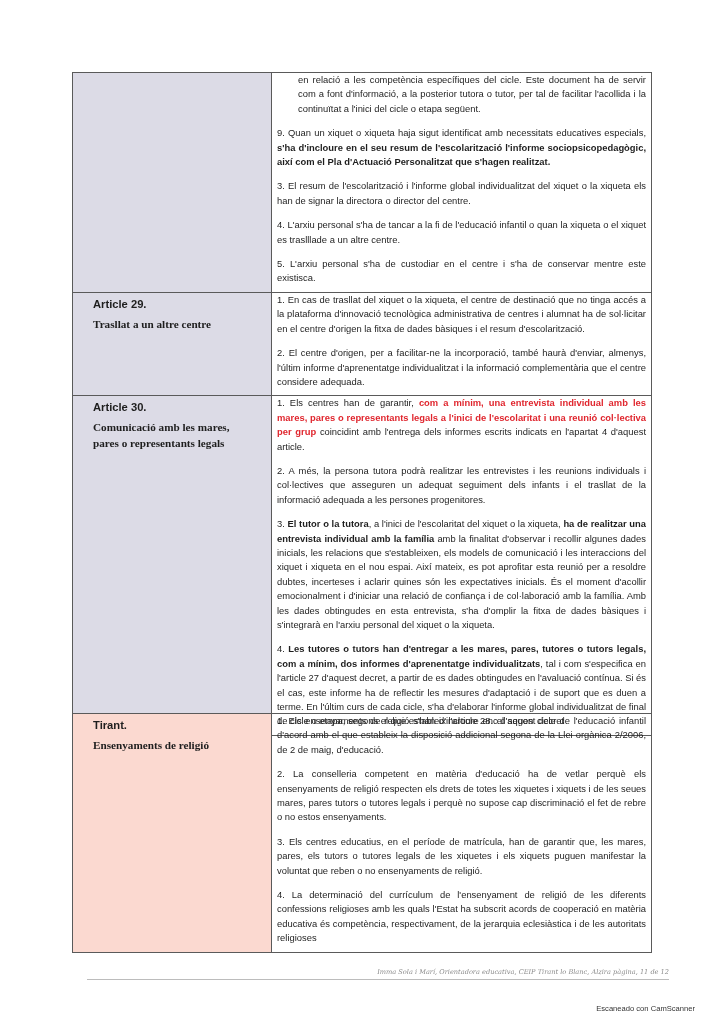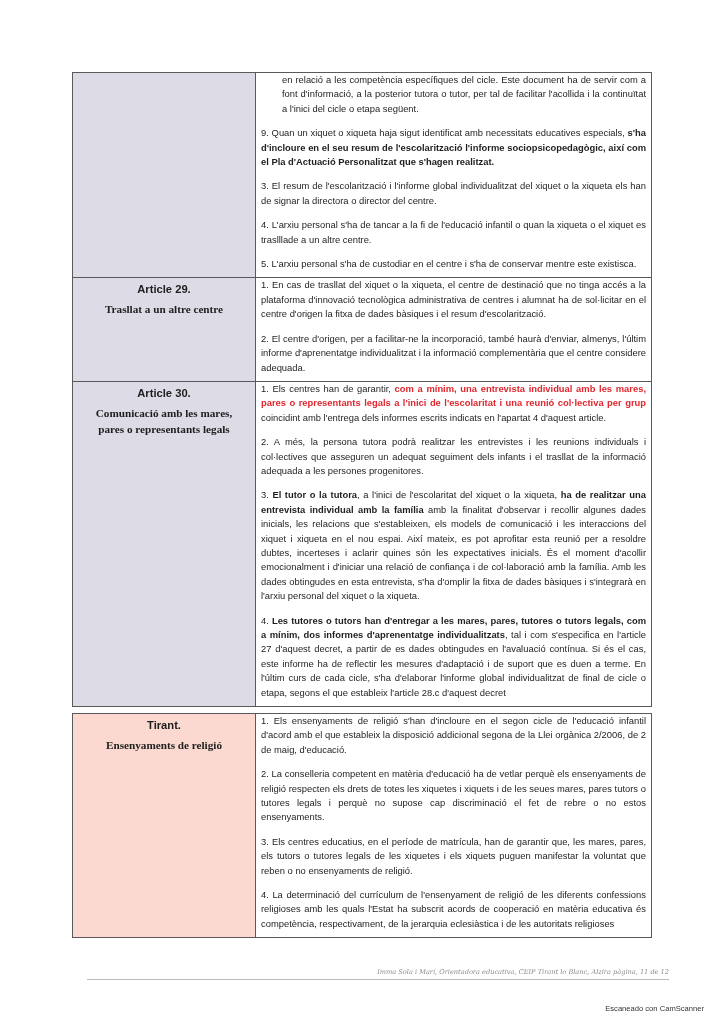--- a/index.html
+++ b/index.html
@@ -1,36 +1,36 @@
 <!DOCTYPE html>
 <html><head>
 <meta charset="utf-8">
 <style>
   html, body { margin:0; padding:0; background:#ffffff; }
   body { width:724px; height:1024px; position:relative; overflow:hidden;
          font-family:"Liberation Sans", "DejaVu Sans", sans-serif; color:#1e1e1e; }
   .tbl { position:absolute; left:72px; width:580px; border-collapse:collapse; table-layout:fixed; }
   .tbl td { border:1px solid #5a5a5a; vertical-align:top; }
-  .lcol { width:158px; padding:3px 12px; font-weight:bold; font-size:11.2px; line-height:16px;text-align:center; }
+  .lcol { width:158px; padding:3px 20px; font-weight:bold; font-size:11.2px; line-height:16px; }
   .rcol { padding:0 5px 4px 5px; font-size:9.4px; line-height:14.4px; text-align:justify; }
   .lav { background:#dcdbe6; }
   .pink { background:#fbd9d0; }
   .rcol p { margin:0 0 10px 0; }
   .rcol p:last-child { margin-bottom:2px; }
   .indent { padding-left:21px; }
   .lcol .sub { margin-top:4px; display:block;font-family:Liberation Serif, serif; }
   b { font-weight:bold; }
   .red { color:#e0262e; font-weight:bold; }
   .hdr { text-align:center; font-weight:bold; font-size:12px; padding:4px 0 5px 0; }
   #t1 { top:72px; }
   #t2 { top:713px; }
   .footer { position:absolute; left:87px; width:582px; top:968px; border-bottom:1px solid #bcbcbc;
             text-align:right; font-family:"DejaVu Serif", serif; font-style:italic; font-size:6.6px;
             color:#8a8a8a; padding-bottom:3px; }
-  .cam { position:absolute; right:20px; top:1004px; font-size:7.6px; color:#333; }
+  .cam { position:absolute; right:29px; top:1004px; font-size:7.6px; color:#333; }
 </style>
 </head>
 <body>
 
 <table class="tbl" id="t1">
   <tbody>
       <tr>
     <td class="lcol lav"></td>
     <td class="rcol">
       <p class="indent"><span>en relació a les competència específiques del cicle. Este document ha de servir com a font d'informació, a la posterior tutora o tutor, per tal de facilitar l'acollida i la continuïtat a l'inici del cicle o etapa següent.</span></p>

